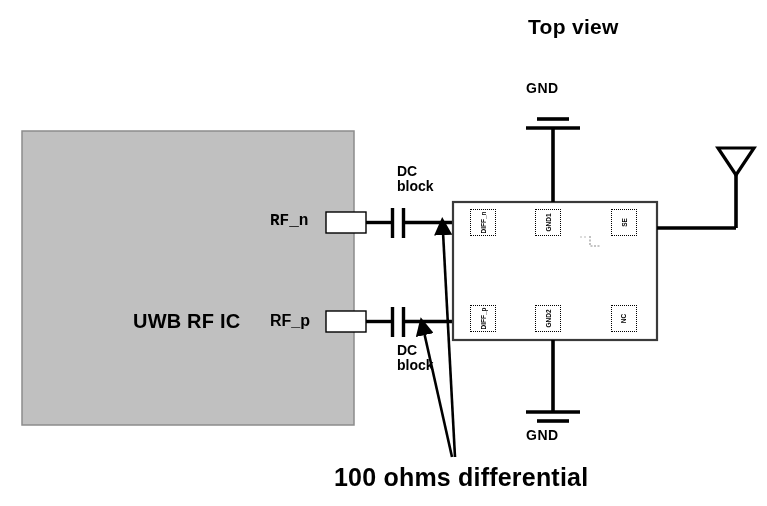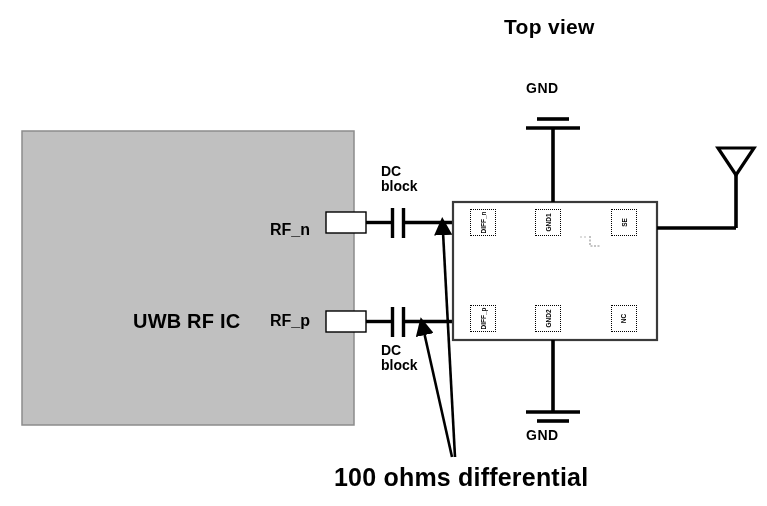--- a/index.html
+++ b/index.html
@@ -28,21 +28,21 @@
     position: absolute;
     color: #000000;
     font-weight: bold;
     white-space: nowrap;
     line-height: 1.08;
   }
   .title-txt   { font-size: 21px; letter-spacing: 0.3px; }
   .gnd-txt     { font-size: 14px; letter-spacing: 0.5px; }
   .ic-txt      { font-size: 20px; letter-spacing: 0.2px; margin-top: 44px; }
   .pin-txt     { font-size: 16px; }
-  .dc-txt      { font-size: 14px; text-align: left; }
+  .dc-txt      { font-size: 14px; text-align: left; margin-left: 16px; }
   .ohm-txt     { font-size: 25px; letter-spacing: 0.2px; }
   .pad-label {
     position: absolute;
     font-family: "Liberation Sans", sans-serif;
     font-size: 6.5px;
     font-weight: bold;
     color: #000000;
     transform-origin: 50% 50%;
     white-space: nowrap;
     pointer-events: none;
@@ -128,29 +128,29 @@
   </div>
 
   <div class="pad-box" style="left:535px; top:305px; width:26px; height:27px;">
     <span class="pad-label" style="transform: rotate(-90deg);">GND2</span>
   </div>
 
   <div class="pad-box" style="left:611px; top:305px; width:26px; height:27px;">
     <span class="pad-label" style="transform: rotate(-90deg);">NC</span>
   </div>
 
-  <div class="txt title-txt" style="left:504px; top:16px;">Top view</div>
+  <div class="txt title-txt" style="left:528px; top:16px;">Top view</div>
 
   <div class="txt gnd-txt" style="left:526px; top:81px;">GND</div>
 
   <div class="txt gnd-txt" style="left:526px; top:428px;">GND</div>
 
   <div class="txt ic-txt" style="left:133px; top:267px;">UWB RF IC</div>
 
-  <div class="txt pin-txt" style="left:270px; top:221px;">RF_n</div>
+  <div class="txt pin-txt" style="left:270px; top:213px;font-family:Liberation Mono, monospace;">RF_n</div>
 
   <div class="txt pin-txt" style="left:270px; top:312px;">RF_p</div>
 
   <div class="txt dc-txt" style="left:381px; top:164px;">
     <div>DC</div>
     <div>block</div>
   </div>
 
   <div class="txt dc-txt" style="left:381px; top:343px;">
     <div>DC</div>

